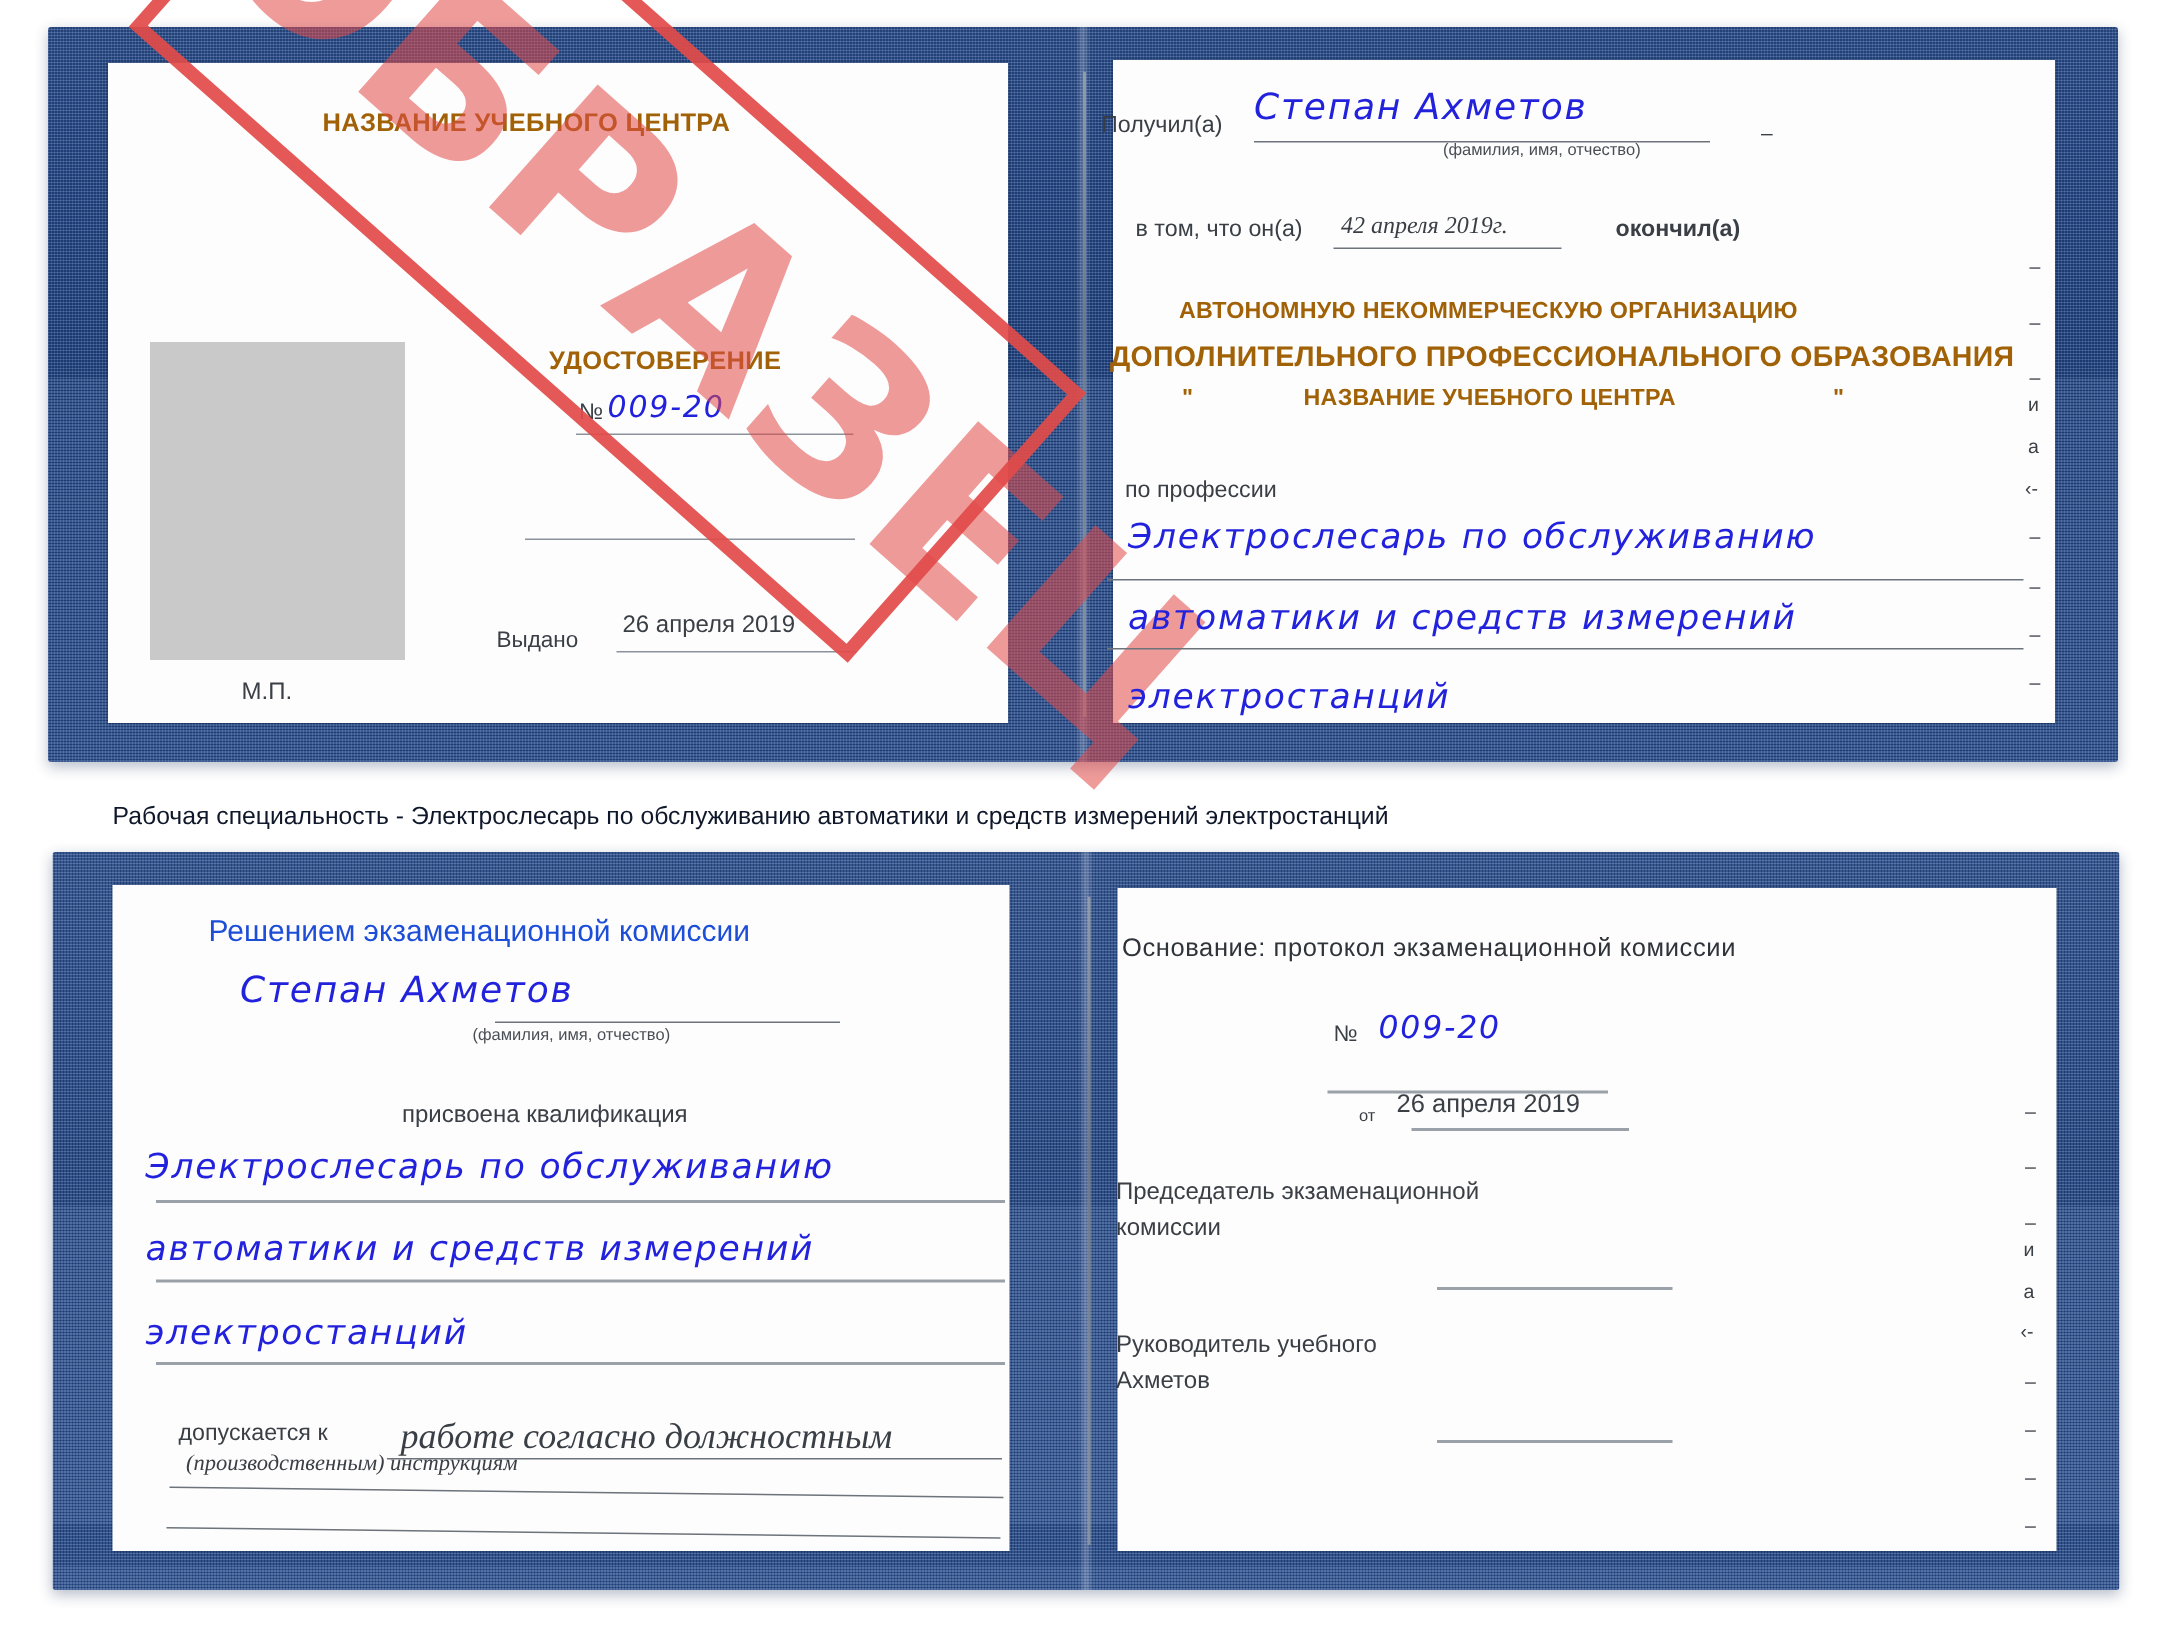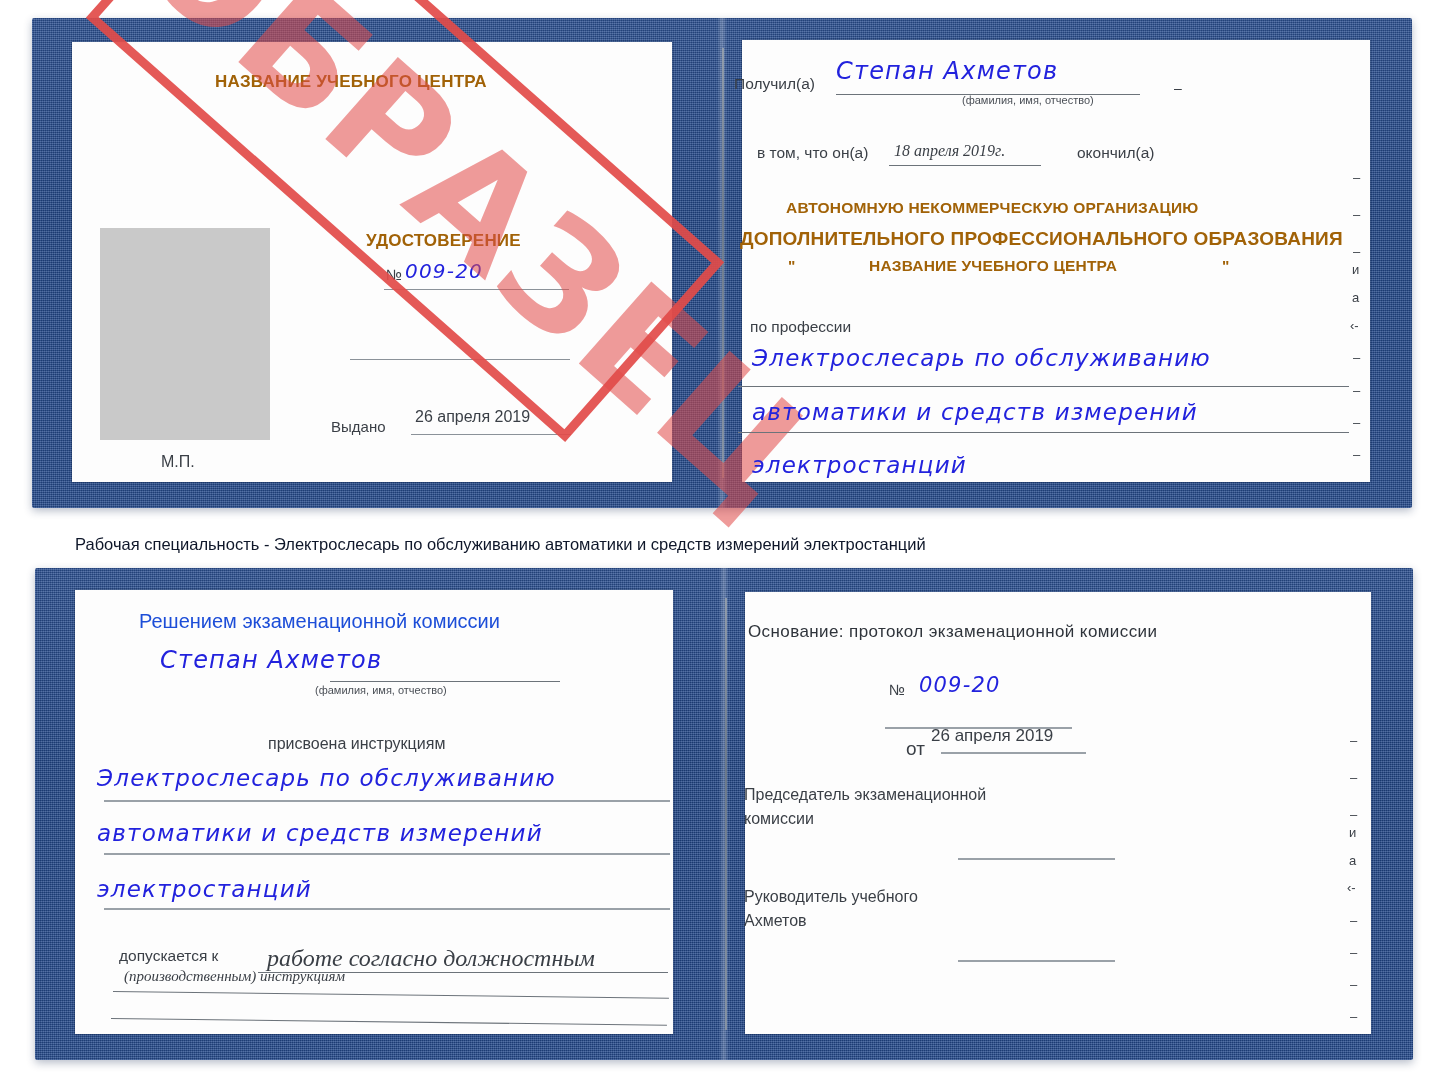--- a/index.html
+++ b/index.html
@@ -132,23 +132,23 @@
   <div class="word" style="font-size:150px;">ОБРАЗЕЦ</div>
 </div>
 
 <div class="t" style="left:734px;top:75px;font-size:15.5px;">Получил(а)</div>
 <div class="t hw" style="left:836px;top:57px;font-size:24px;">Степан Ахметов</div>
 <div class="rule dark" style="left:836px;top:94px;width:304px;"></div>
 <div class="t tiny" style="left:962px;top:94px;">(фамилия, имя, отчество)</div>
 <div class="t" style="left:1174px;top:80px;font-size:14px;">–</div>
 
 <div class="t" style="left:757px;top:144px;font-size:15.5px;">в том, что он(а)</div>
-<div class="t it" style="left:894px;top:142px;font-size:16px;">18 апреля 2019г.</div>
+<div class="t it" style="left:894px;top:142px;font-size:16px;">42 апреля 2019г.</div>
 <div class="rule dark" style="left:889px;top:165px;width:152px;"></div>
-<div class="t" style="left:1077px;top:144px;font-size:15.5px;">окончил(а)</div>
+<div class="t" style="left:1077px;top:144px;font-size:15.5px;font-weight:bold;">окончил(а)</div>
 
 <div class="t caps bold" style="left:786px;top:199px;font-size:15.5px;">АВТОНОМНУЮ НЕКОММЕРЧЕСКУЮ ОРГАНИЗАЦИЮ</div>
 <div class="t caps bold" style="left:740px;top:228px;font-size:19px;">ДОПОЛНИТЕЛЬНОГО ПРОФЕССИОНАЛЬНОГО ОБРАЗОВАНИЯ</div>
 <div class="t caps bold" style="left:788px;top:257px;font-size:15.5px;">"</div>
 <div class="t caps bold" style="left:869px;top:257px;font-size:15.5px;">НАЗВАНИЕ УЧЕБНОГО ЦЕНТРА</div>
 <div class="t caps bold" style="left:1222px;top:257px;font-size:15.5px;">"</div>
 
 <div class="t" style="left:750px;top:318px;font-size:15.5px;">по профессии</div>
 
 <div class="t hw" style="left:752px;top:345px;font-size:23px;">Электрослесарь по обслуживанию</div>
@@ -178,21 +178,21 @@
 <div class="paper left" style="left:75px;top:590px;width:598px;height:444px;"></div>
 <div class="paper right" style="left:745px;top:592px;width:626px;height:442px;"></div>
 <div class="gutter" style="left:725px;top:598px;height:432px;"></div>
 
 <div class="t" style="left:139px;top:610px;font-size:20px;color:#1d4ed8;">Решением экзаменационной комиссии</div>
 
 <div class="t hw" style="left:160px;top:646px;font-size:24px;">Степан Ахметов</div>
 <div class="rule dark" style="left:330px;top:681px;width:230px;"></div>
 <div class="t tiny" style="left:315px;top:684px;">(фамилия, имя, отчество)</div>
 
-<div class="t" style="left:268px;top:735px;font-size:16px;">присвоена инструкциям</div>
+<div class="t" style="left:268px;top:735px;font-size:16px;">присвоена квалификация</div>
 
 <div class="t hw" style="left:97px;top:765px;font-size:23px;">Электрослесарь по обслуживанию</div>
 <div class="rule thick" style="left:104px;top:800px;width:566px;"></div>
 
 <div class="t hw" style="left:97px;top:820px;font-size:23px;">автоматики и средств измерений</div>
 <div class="rule thick" style="left:104px;top:853px;width:566px;"></div>
 
 <div class="t hw" style="left:97px;top:876px;font-size:23px;">электростанций</div>
 <div class="rule thick" style="left:104px;top:908px;width:566px;"></div>
 
@@ -202,21 +202,21 @@
 <div class="t it" style="left:124px;top:968px;font-size:15px;">(производственным) инструкциям</div>
 <div class="rule dark" style="left:113px;top:991px;width:556px;transform:rotate(0.7deg);transform-origin:left center;"></div>
 <div class="rule dark" style="left:111px;top:1018px;width:556px;transform:rotate(0.7deg);transform-origin:left center;"></div>
 
 <div class="t" style="left:748px;top:622px;font-size:17px;color:#2f343b;letter-spacing:.4px;">Основание: протокол экзаменационной комиссии</div>
 
 <div class="t" style="left:889px;top:681px;font-size:15px;">№</div>
 <div class="t hw" style="left:919px;top:673px;font-size:21px;">009-20</div>
 <div class="rule thick" style="left:885px;top:727px;width:187px;"></div>
 
-<div class="t" style="left:906px;top:738px;font-size:19px;">от</div>
+<div class="t" style="left:906px;top:738px;font-size:11px;">от</div>
 <div class="t" style="left:931px;top:726px;font-size:17px;">26 апреля 2019</div>
 <div class="rule thick" style="left:941px;top:752px;width:145px;"></div>
 
 <div class="t" style="left:744px;top:786px;font-size:16px;">Председатель экзаменационной</div>
 <div class="t" style="left:744px;top:810px;font-size:16px;">комиссии</div>
 <div class="rule thick" style="left:958px;top:858px;width:157px;"></div>
 
 <div class="t" style="left:744px;top:888px;font-size:16px;">Руководитель учебного</div>
 <div class="t" style="left:744px;top:912px;font-size:16px;">Ахметов</div>
 <div class="rule thick" style="left:958px;top:960px;width:157px;"></div>

